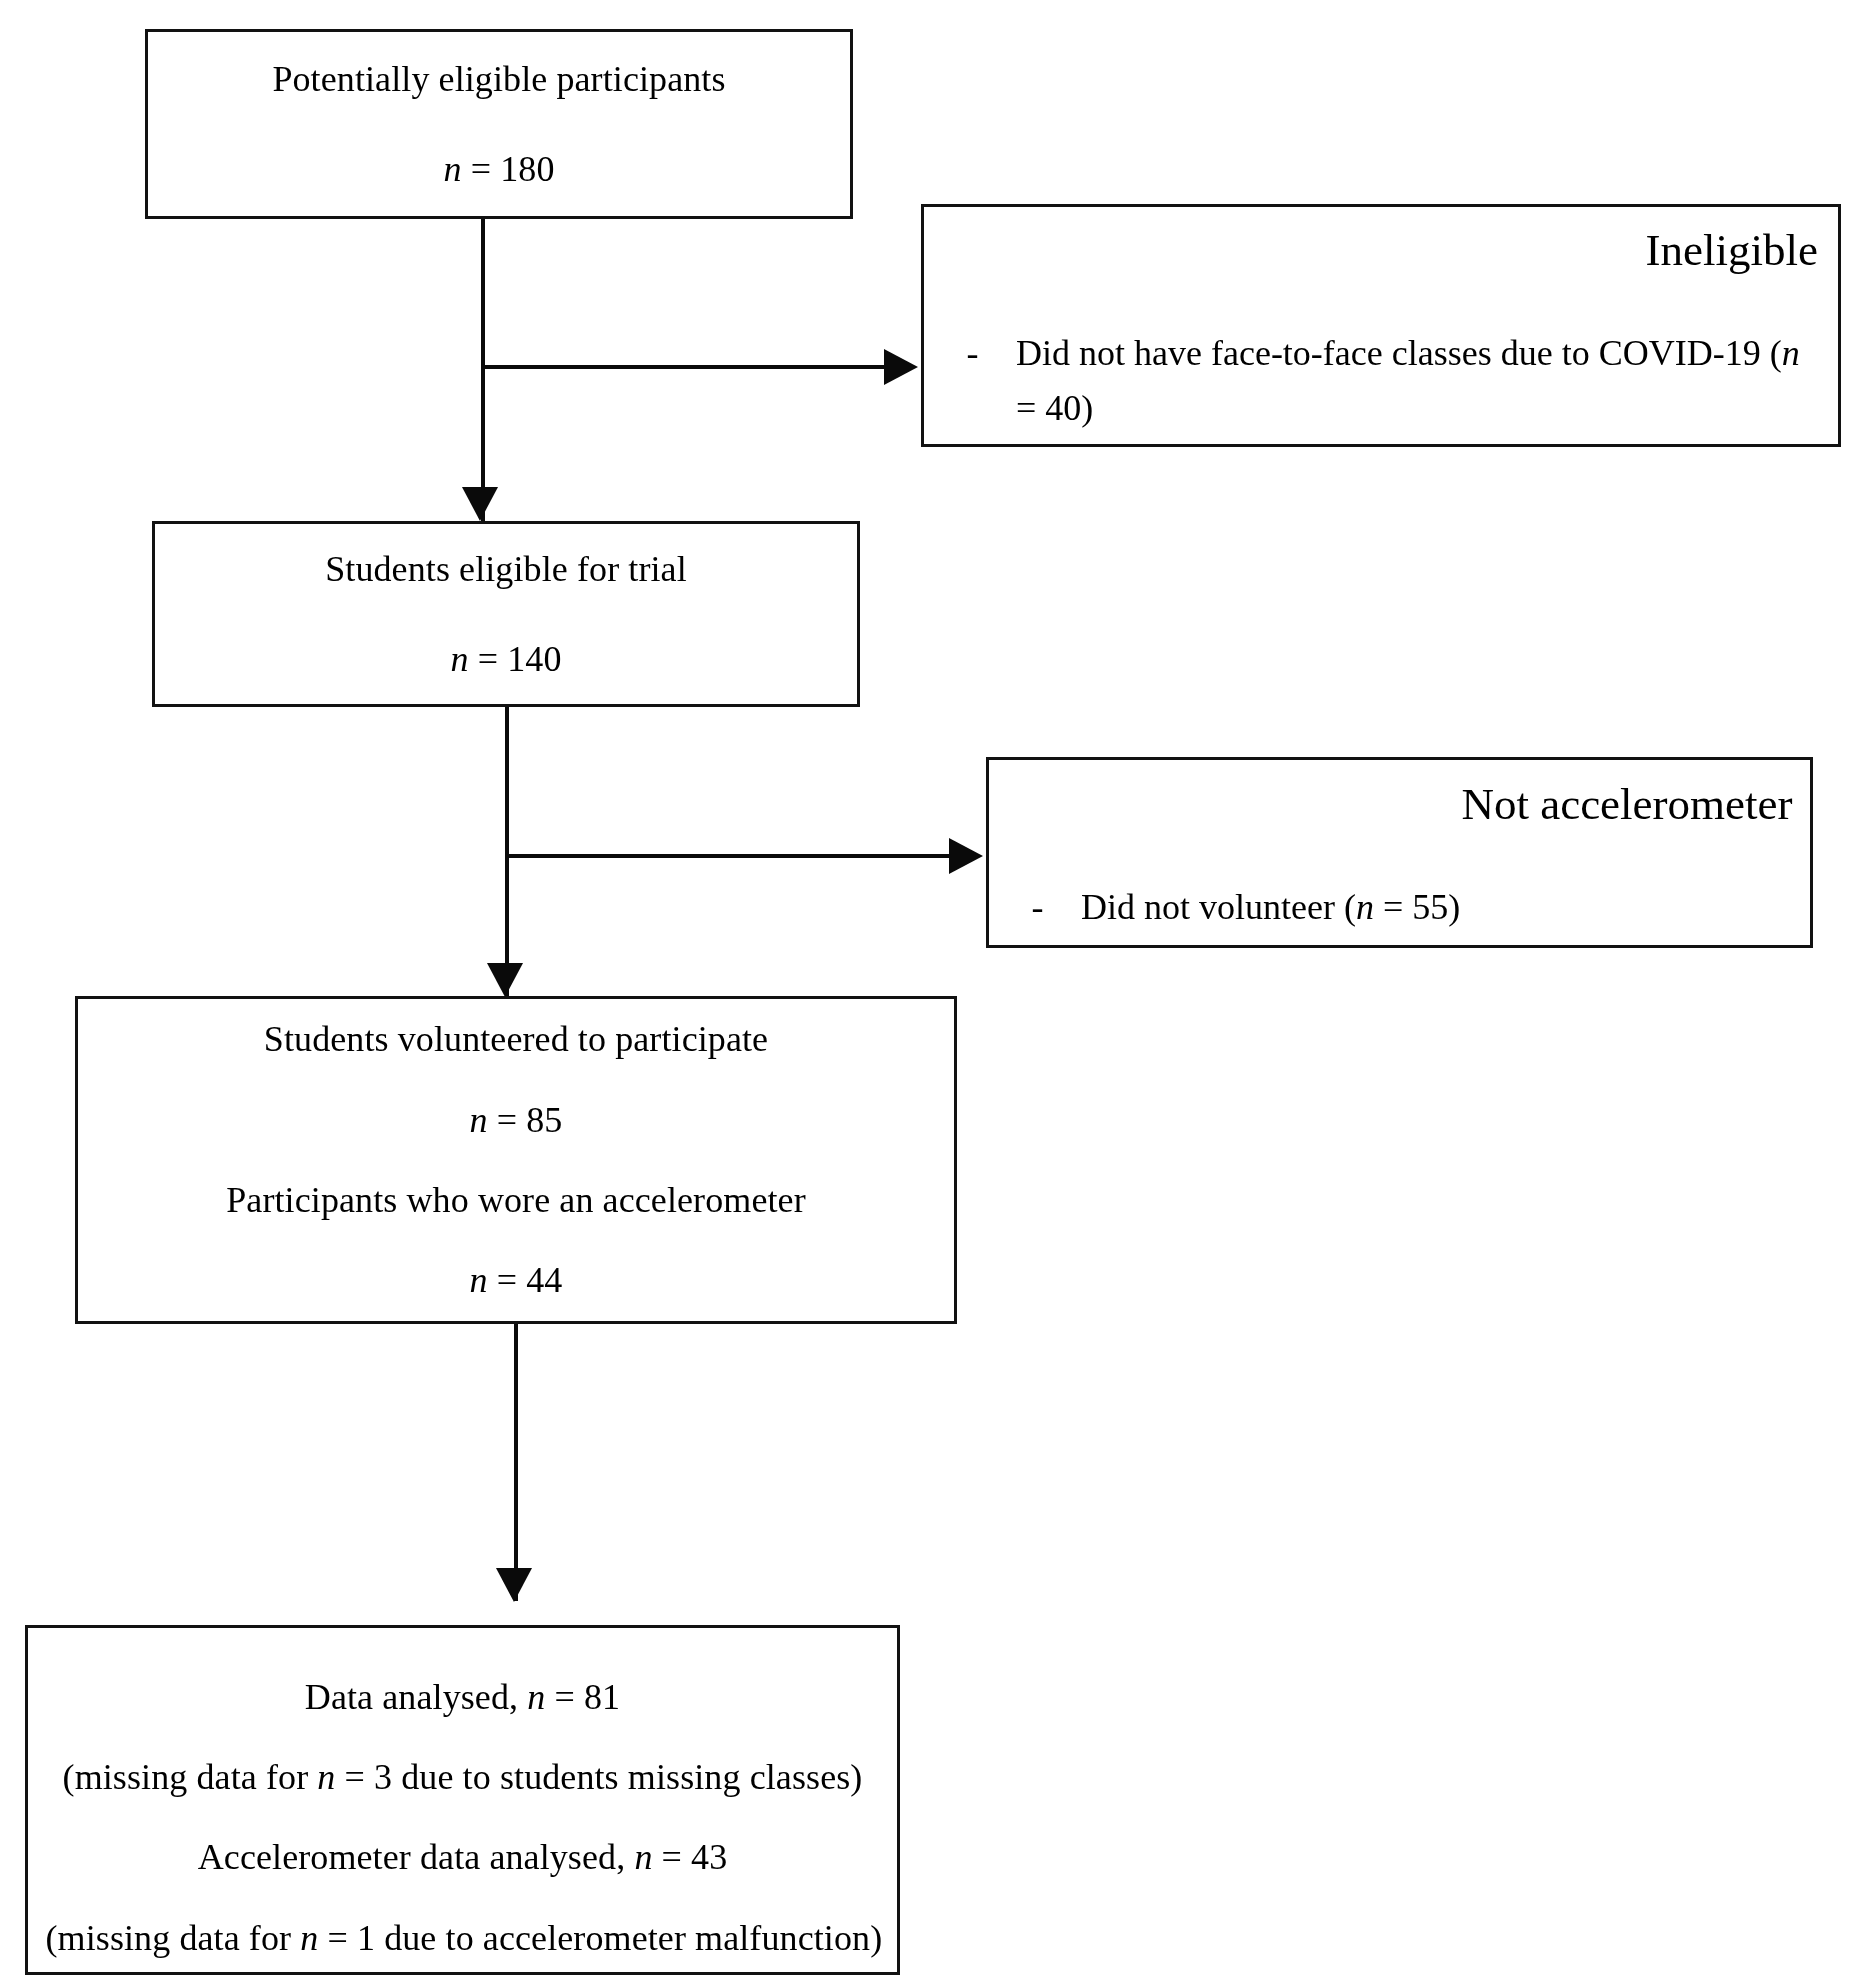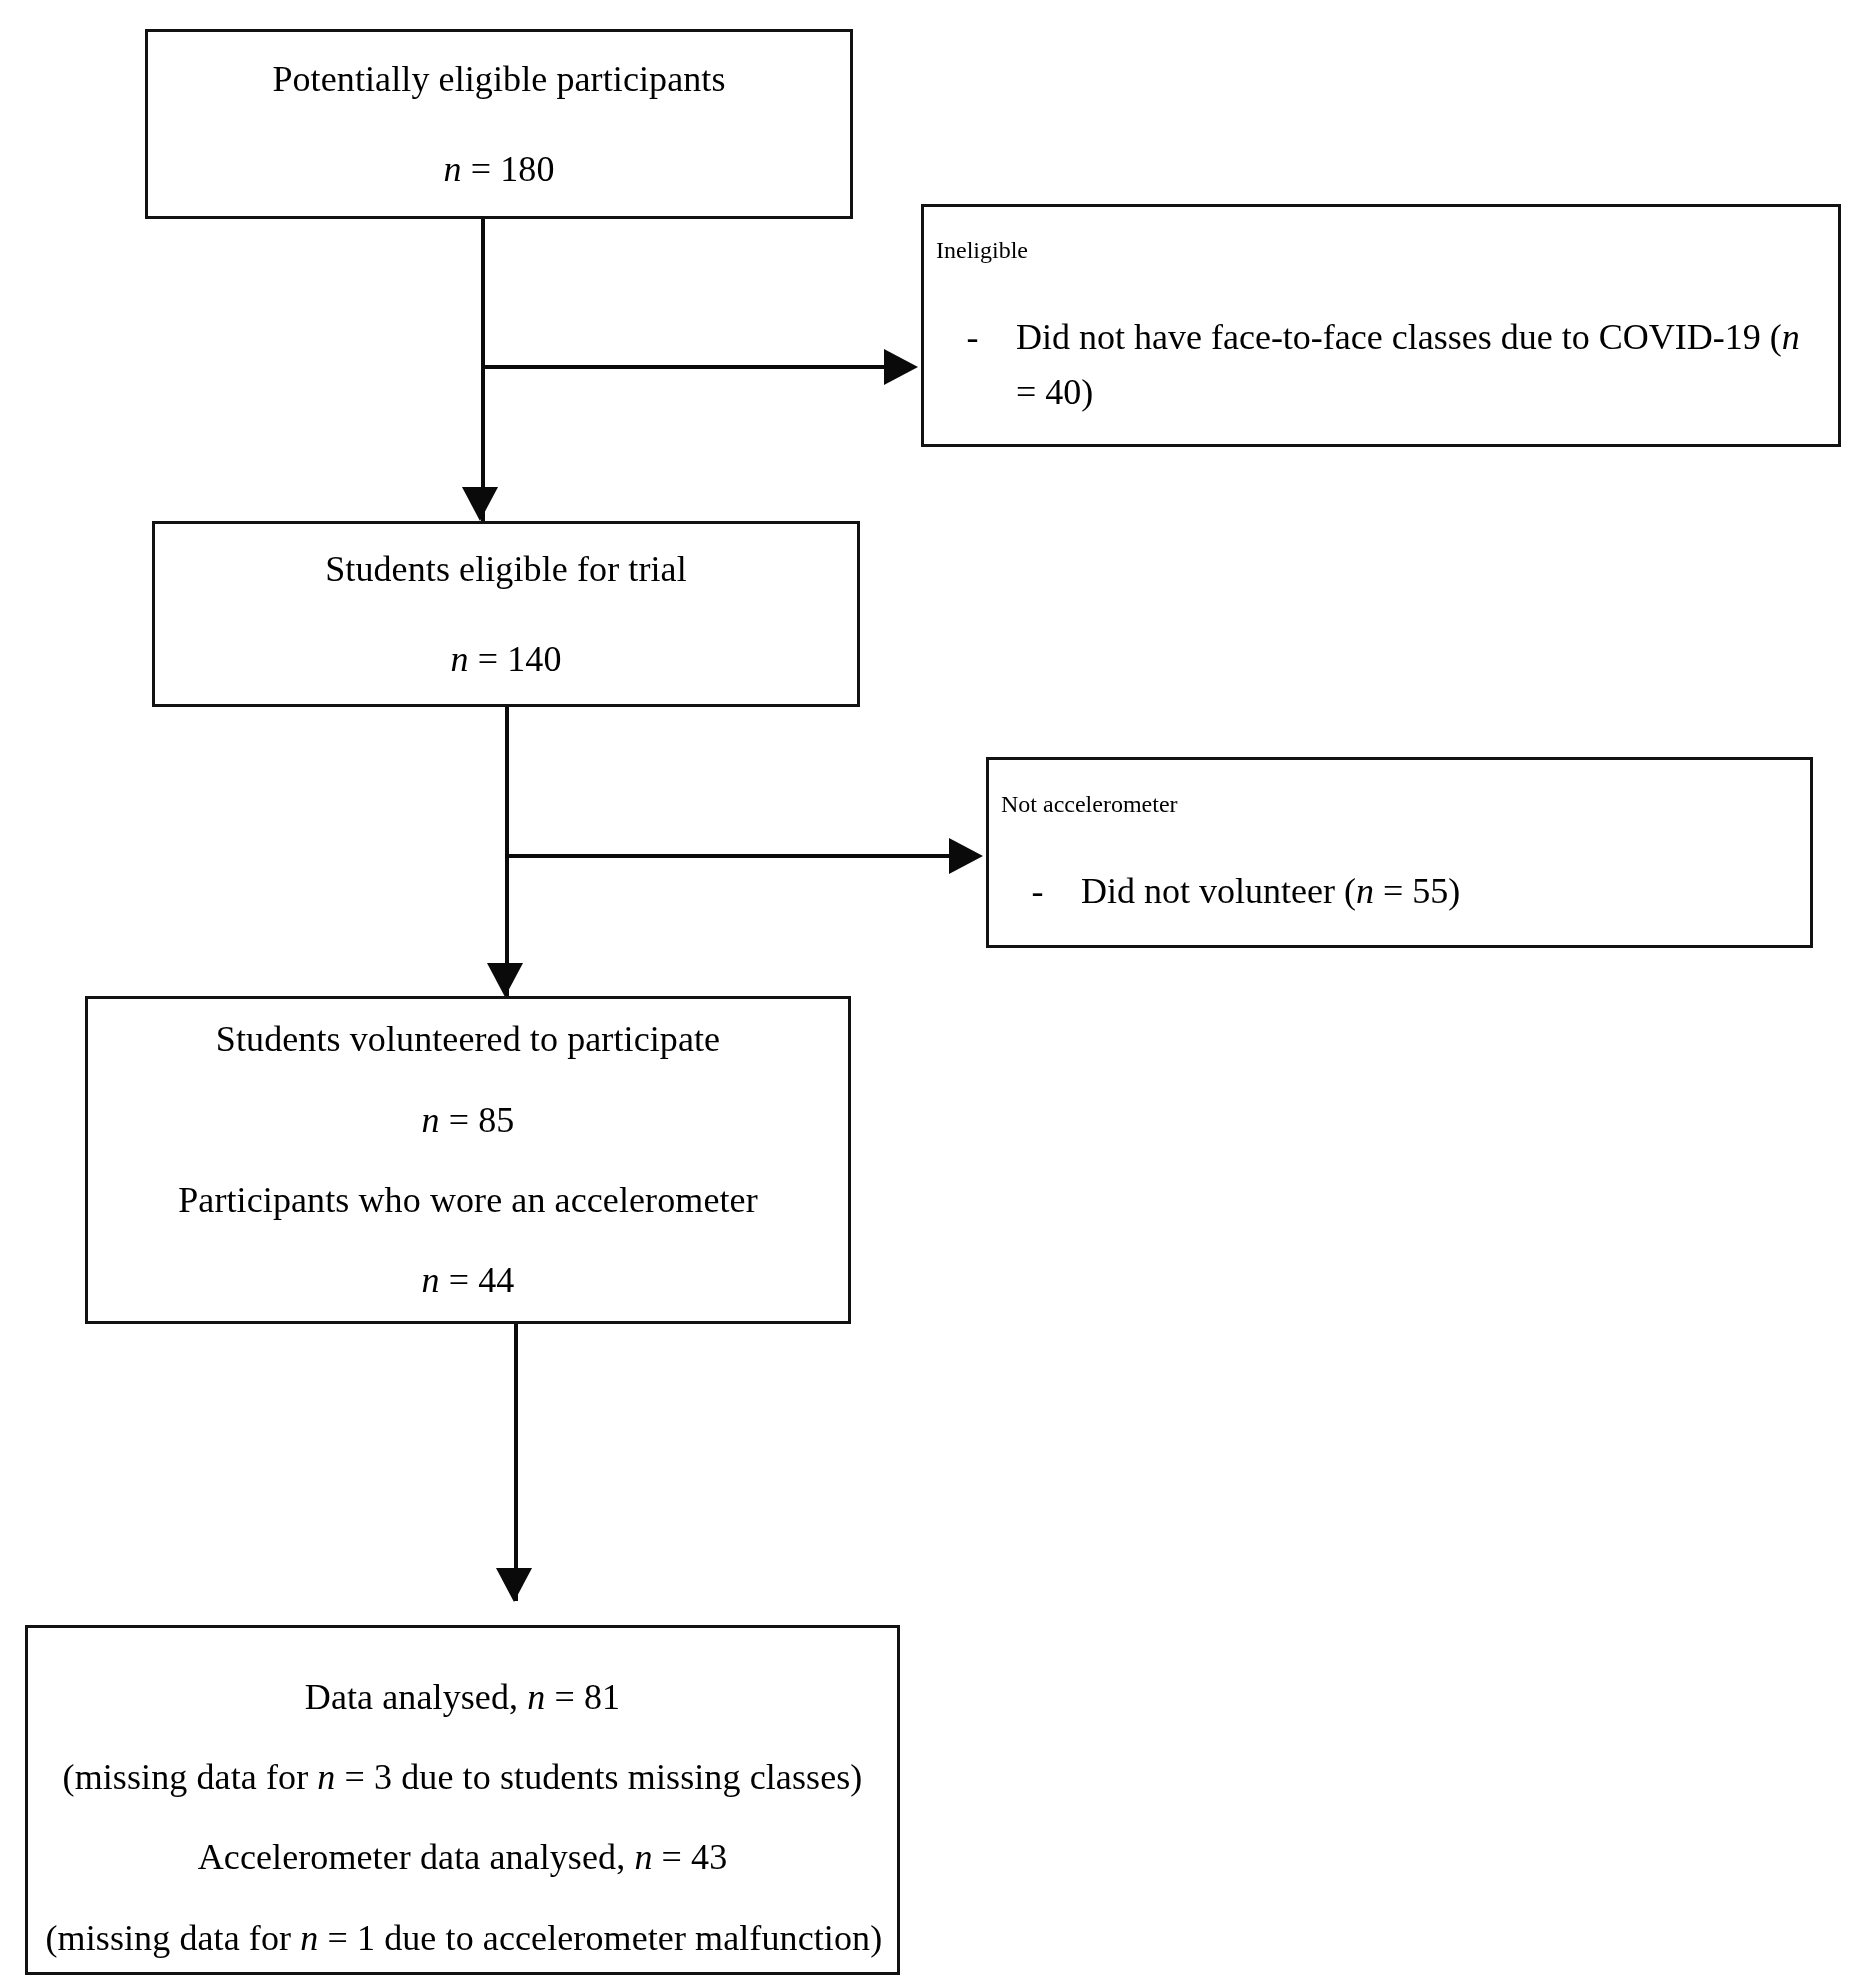--- a/index.html
+++ b/index.html
@@ -57,22 +57,22 @@
   }
   .bullet-text {
     flex: 1 1 auto;
     text-align: left;
     font-size: 36px;
     line-height: 1.52;
     margin-left: 7px;
   }
   .heading-line {
     width: 100%;
-    text-align: left;
-    font-size: 24px;
+    text-align: right;
+    font-size: 45px;
     line-height: 1.52;
   }
   .gap-sm { height: 25.5px; }
   .gap-md { height: 35px; }
   .gap-lg { height: 42px; }
 
   em.n { font-style: italic; }
 
   
   .vline {
@@ -147,21 +147,21 @@
 
   <div class="node" style="left:986px; top:757px; width:827px; height:191px; padding:6.7px 17.5px 6.7px 12px;">
     <div class="heading-line">Not accelerometer</div>
     <div class="gap-lg"></div>
     <div class="bullet-row">
       <span class="bullet-mark">-</span>
       <span class="bullet-text">Did not volunteer (<em class="n">n</em> = 55)</span>
     </div>
   </div>
 
-  <div class="node" style="left:85px; top:996px; width:766px; height:328px;">
+  <div class="node" style="left:75px; top:996px; width:882px; height:328px;">
     <span class="line">Students volunteered to participate</span>
     <div class="gap-sm"></div>
     <span class="line"><em class="n">n</em><span> = 85</span></span>
     <div class="gap-sm"></div>
     <span class="line">Participants who wore an accelerometer</span>
     <div class="gap-sm"></div>
     <span class="line"><em class="n">n</em><span> = 44</span></span>
   </div>
 
   <div class="node" style="left:25px; top:1625px; width:875px; height:350px;justify-content:flex-end;">

